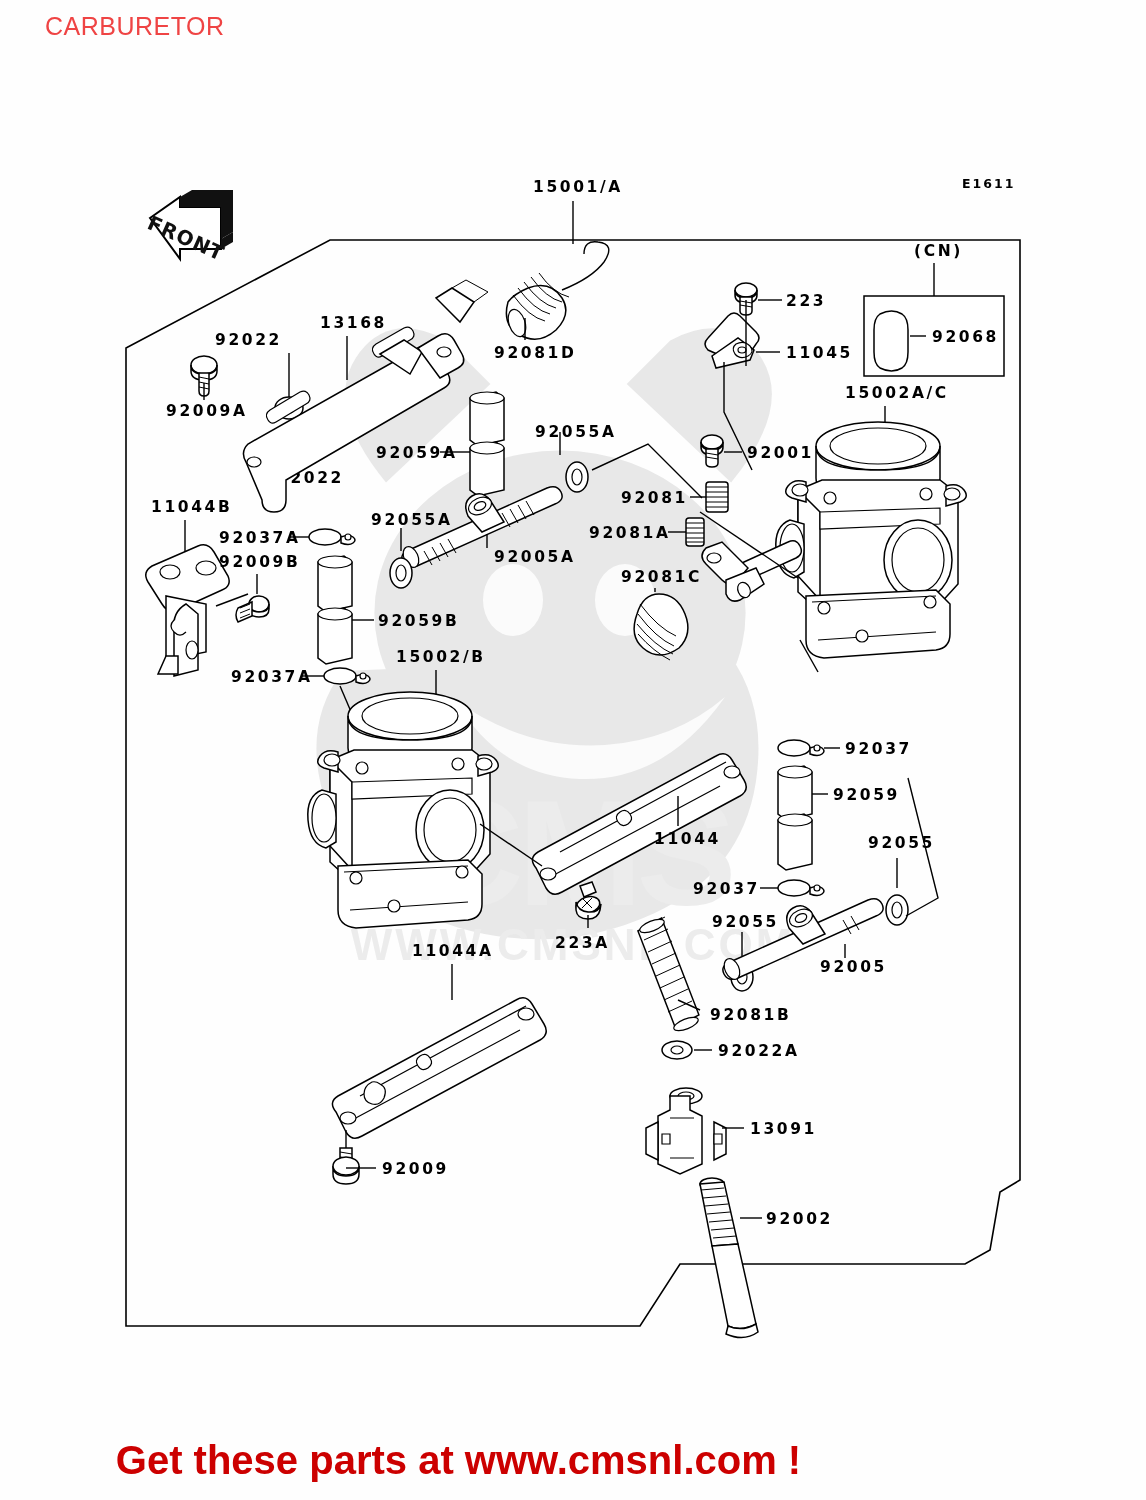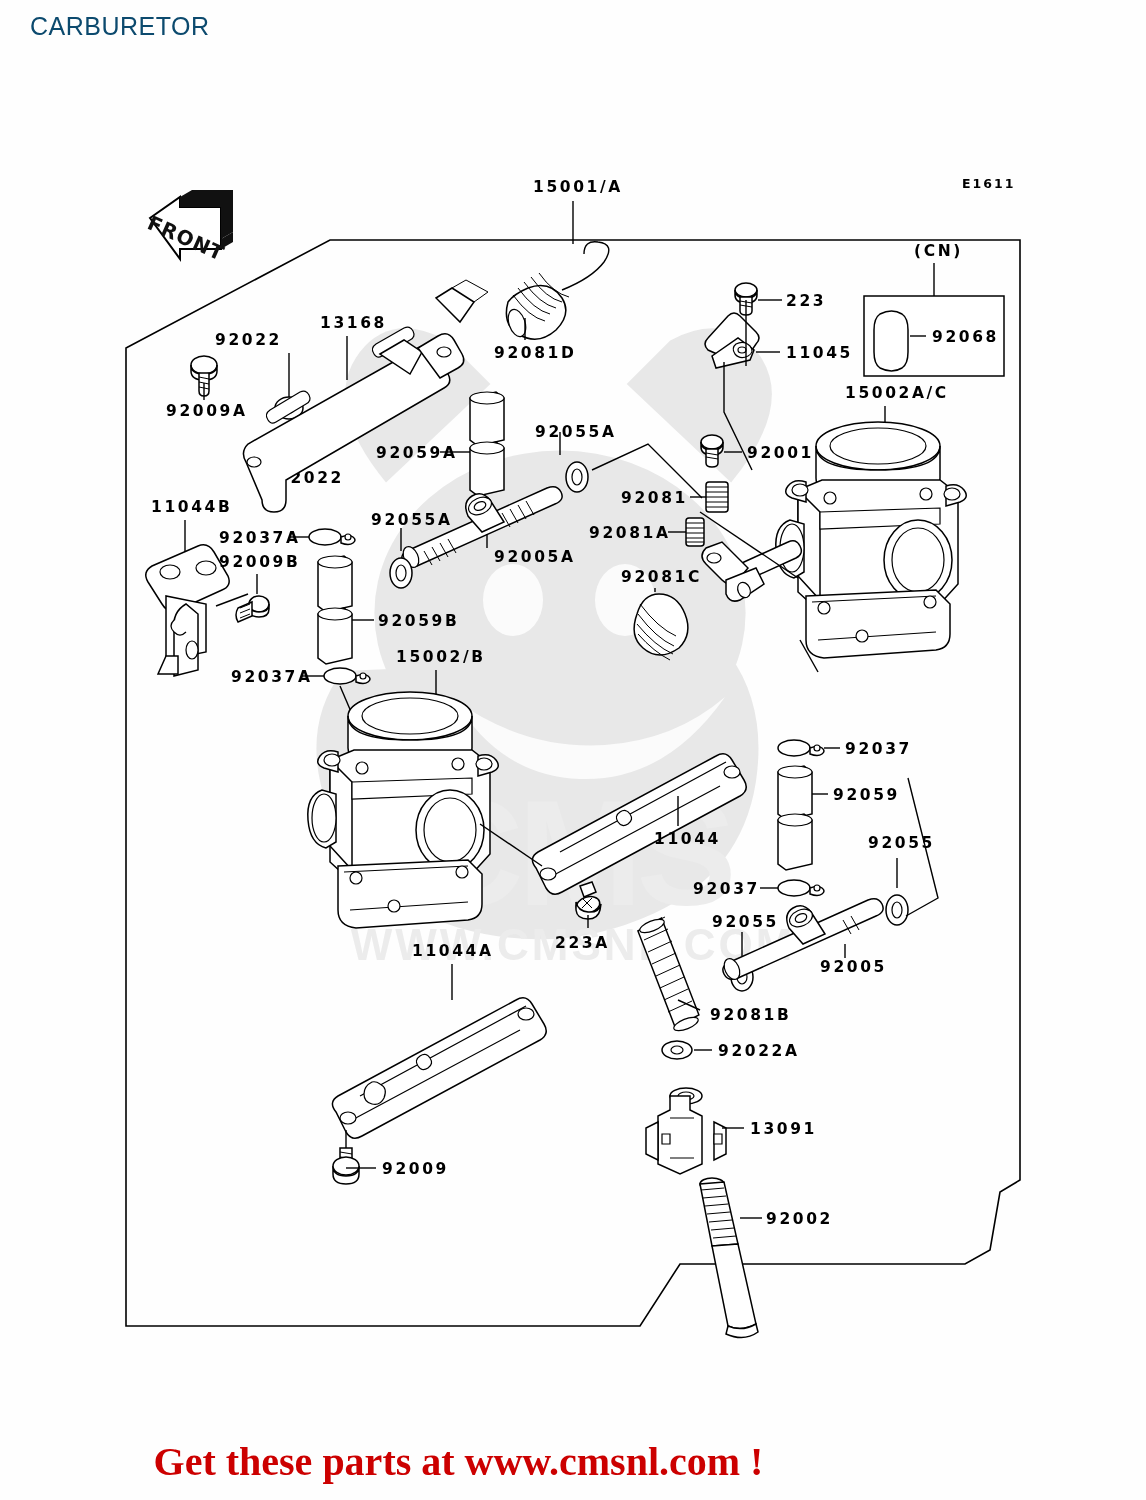--- a/index.html
+++ b/index.html
@@ -1,30 +1,30 @@
 <!DOCTYPE html>
 <html><head>
 <meta charset="utf-8">
 <style>
   html,body{margin:0;padding:0;background:#fefefe;}
   body{width:1146px;height:1500px;position:relative;font-family:"Liberation Sans",sans-serif;overflow:hidden;}
-  #page-title{position:absolute;left:30px;top:12px;font-size:25px;color:#0c4a6e;letter-spacing:.5px;}
+  #page-title{position:absolute;left:45px;top:12px;font-size:25px;color:#ef4444;letter-spacing:.5px;}
   #diagram-wrap{position:absolute;left:0;top:0;width:1146px;height:1430px;}
   svg{display:block;}
   .lbl{font-family:"DejaVu Sans",sans-serif;font-size:15.5px;fill:#000;letter-spacing:2.6px;font-weight:700;}
   .lbl-sm{font-family:"DejaVu Sans",sans-serif;font-size:12.5px;fill:#000;letter-spacing:2px;font-weight:700;}
   .ld{stroke:#000;stroke-width:1.4;fill:none;}
   .pt{stroke:#000;stroke-width:1.5;fill:#fff;}
   .pt2{stroke:#000;stroke-width:1.2;fill:#fff;}
   .pt-thin{stroke:#000;stroke-width:1;fill:none;}
   .frame{stroke:#000;stroke-width:1.6;fill:none;}
   .wm{fill:#e8e8e8;}
   .wmtxt{fill:#ececec;font-family:"Liberation Sans",sans-serif;font-weight:700;}
   #tagline{position:absolute;left:0;top:1438px;width:917px;text-align:center;
-           font-family:Liberation Serif, serif;font-weight:700;font-size:40px;color:#c00;letter-spacing:0px;}
+           font-family:Liberation Sans, sans-serif;font-weight:700;font-size:40px;color:#c00;letter-spacing:0px;}
 </style>
 </head>
 <body>
 
 <div id="page-title">CARBURETOR</div>
 
 <div id="diagram-wrap">
 <svg width="1146" height="1430" viewBox="0 0 1146 1430" xmlns="http://www.w3.org/2000/svg">
 
   <g opacity="1">

